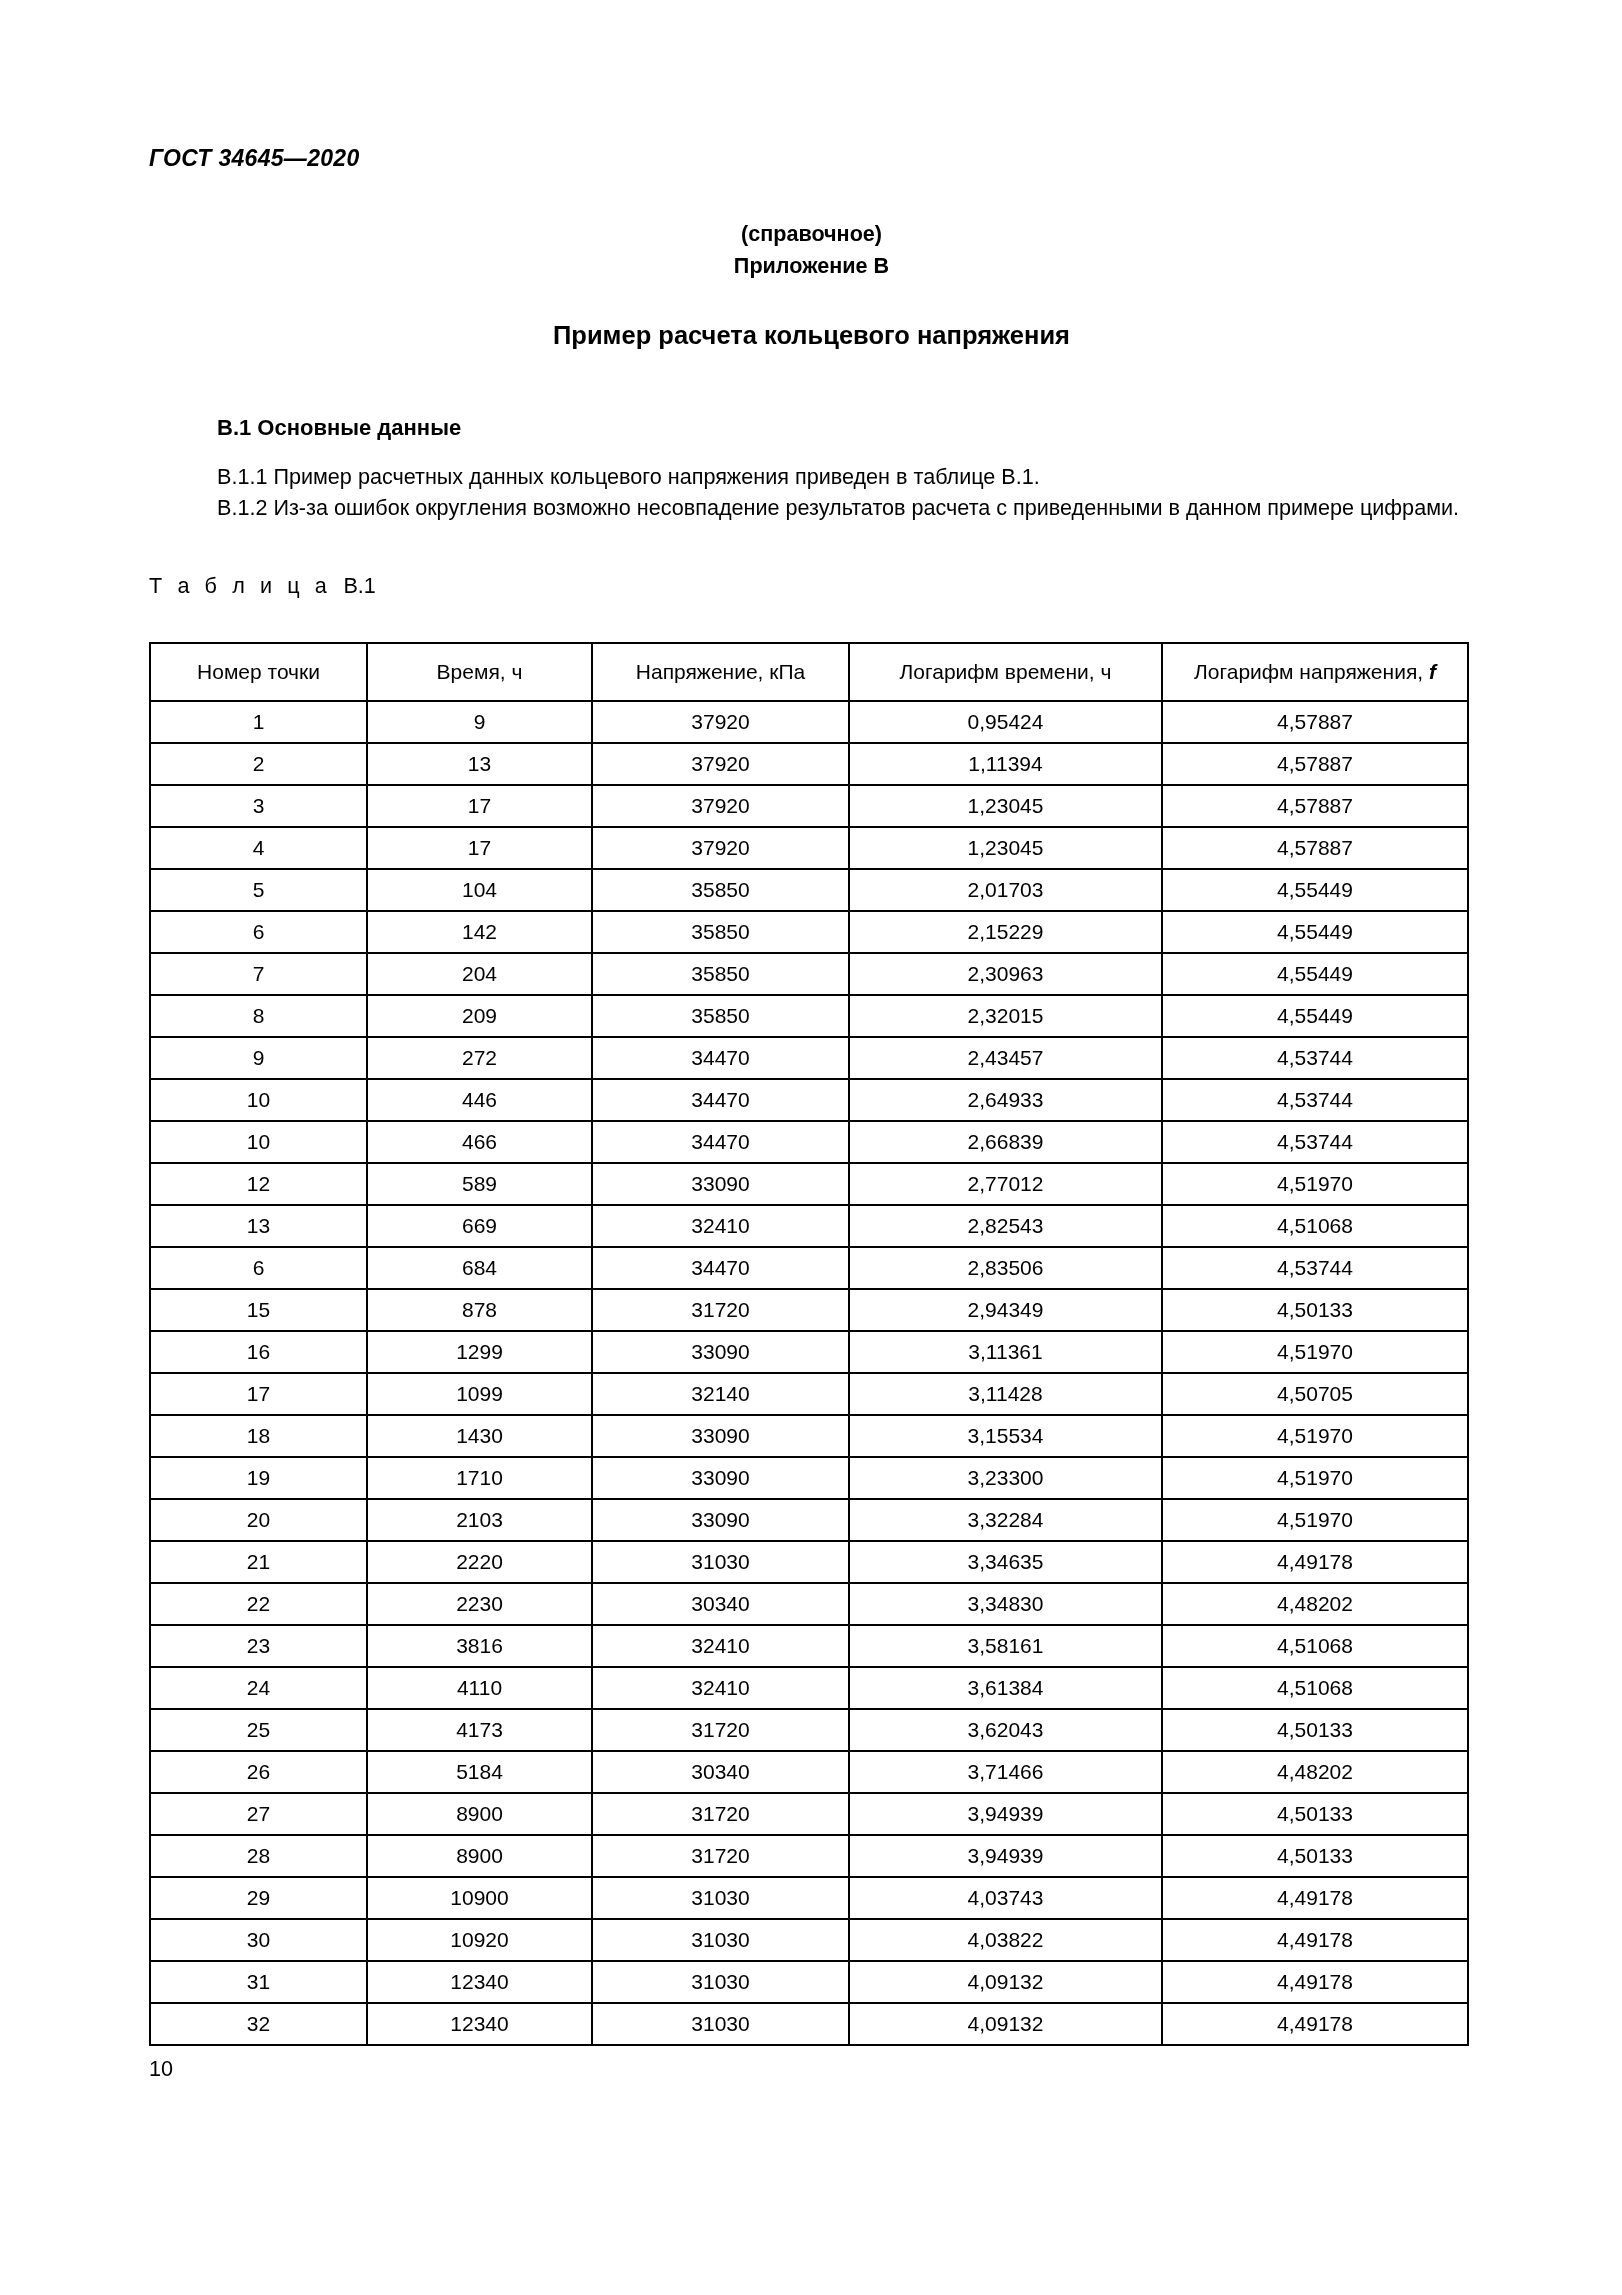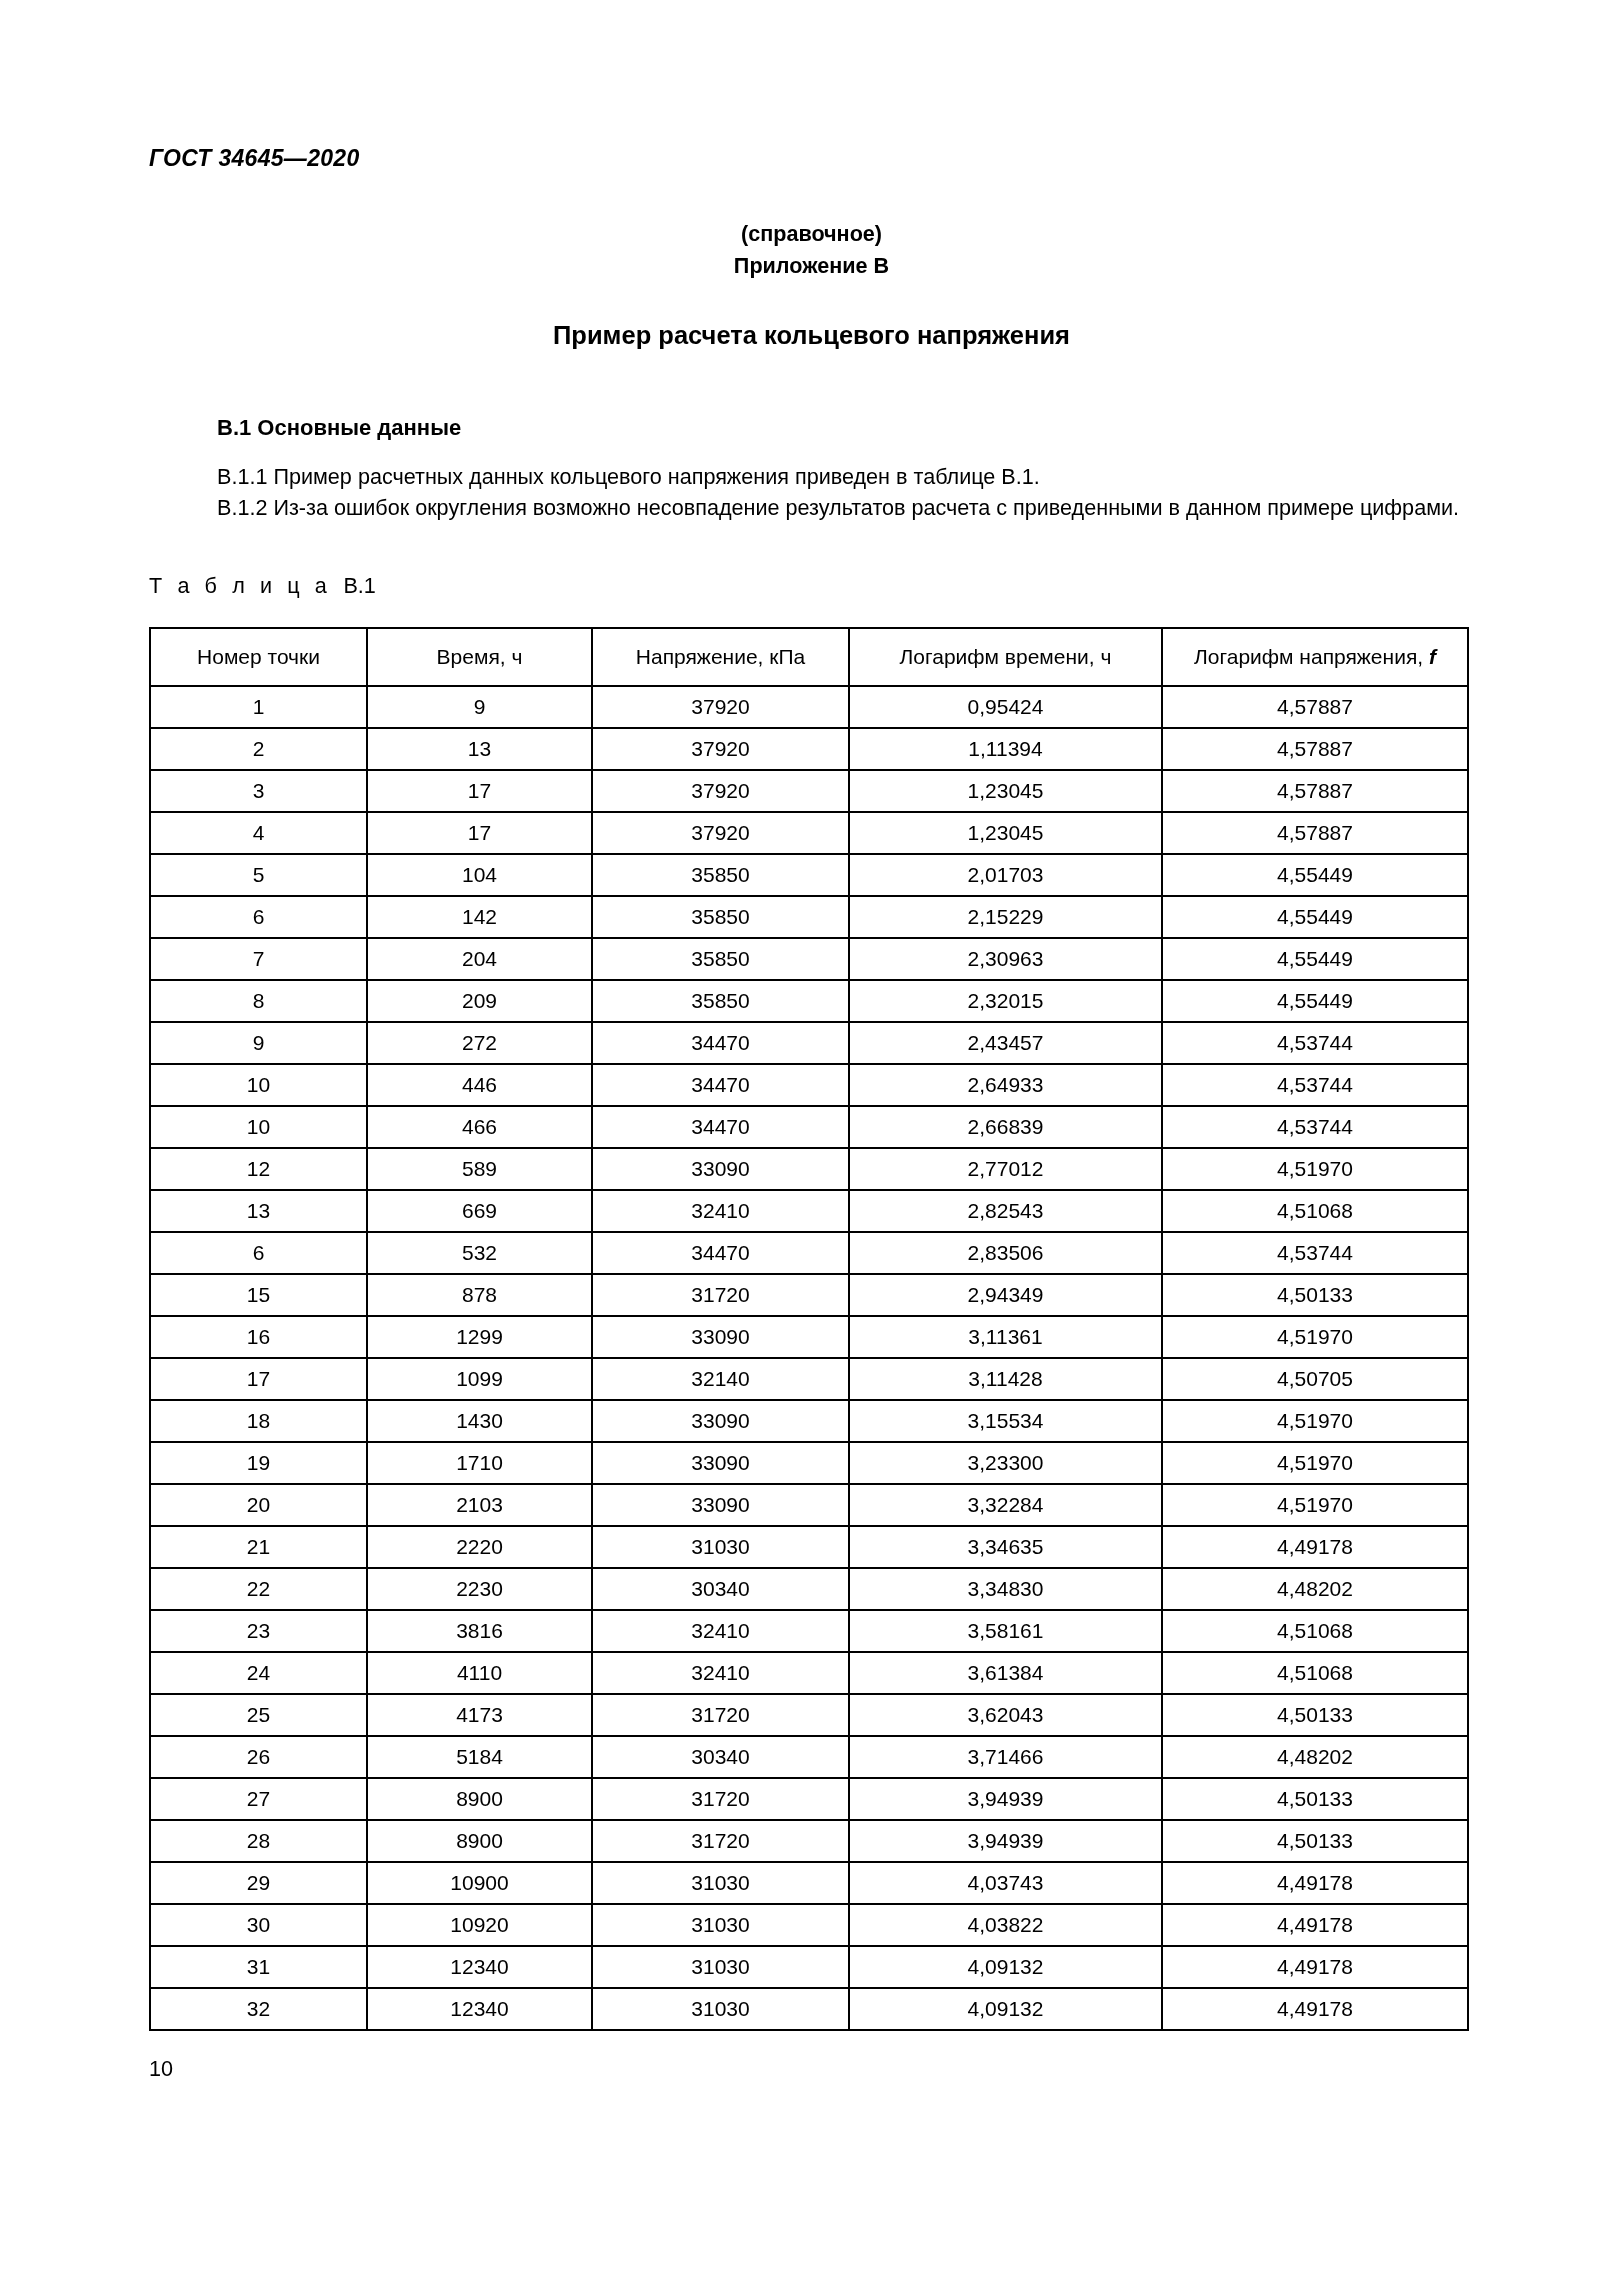--- a/index.html
+++ b/index.html
@@ -127,21 +127,21 @@
   }
   table.data thead th {
     height: 56px;
     font-size: 21px;
   }
   table.data thead tr th { border-bottom: 2px solid #000; }
   
   table.data tbody tr.first td { border-top: 2px solid #000; }
   table.data tbody tr td { height: 40px; }
 
-  table.data { border: 2.6px solid #000; }
+  table.data { border: 2.6px solid #000; margin-top: 15px; }
   .ital { font-style: italic; font-weight: bold; }
 
   
   .folio {
     position: absolute;
     left: 149px;
     top: 2056px;
     font-size: 21.6px;
     white-space: nowrap;
   }
@@ -276,21 +276,21 @@
           </tr>
           <tr>
             <td>13</td>
             <td>669</td>
             <td>32410</td>
             <td>2,82543</td>
             <td>4,51068</td>
           </tr>
           <tr>
             <td>6</td>
-            <td>532</td>
+            <td>684</td>
             <td>34470</td>
             <td>2,83506</td>
             <td>4,53744</td>
           </tr>
           <tr>
             <td>15</td>
             <td>878</td>
             <td>31720</td>
             <td>2,94349</td>
             <td>4,50133</td>

